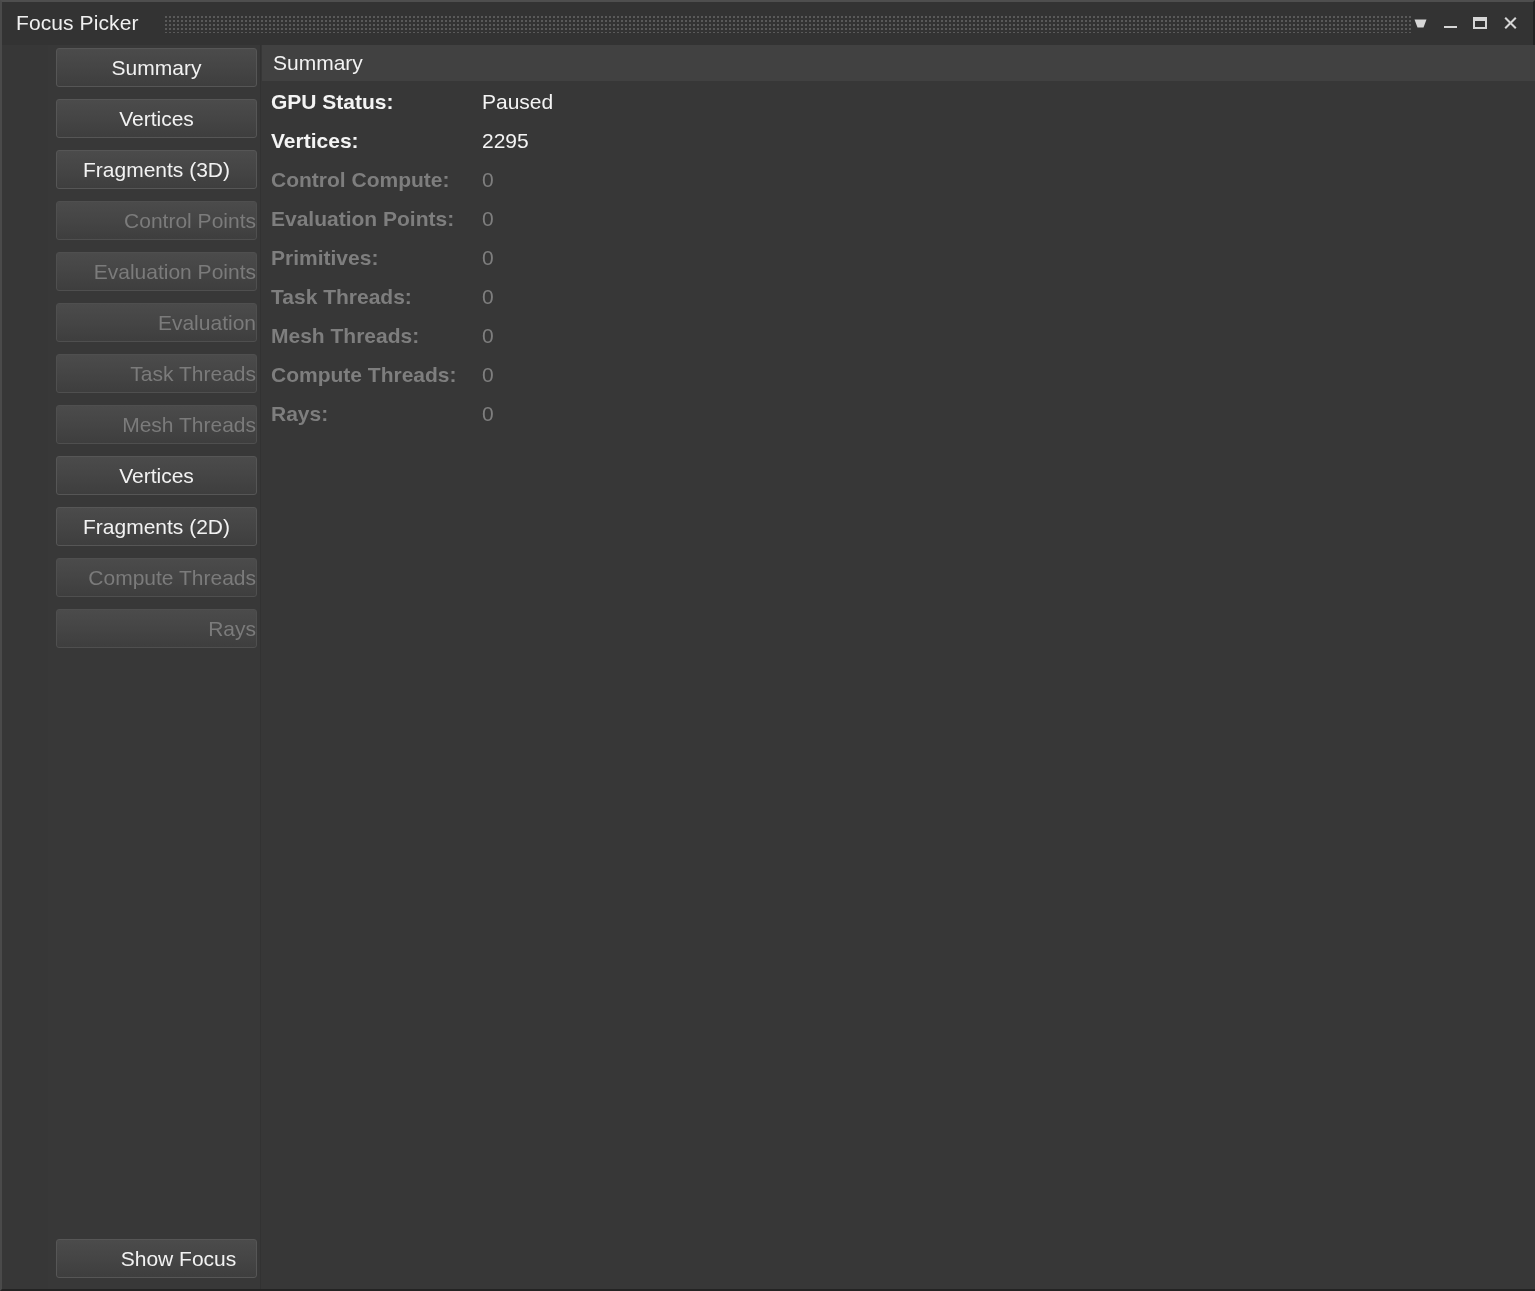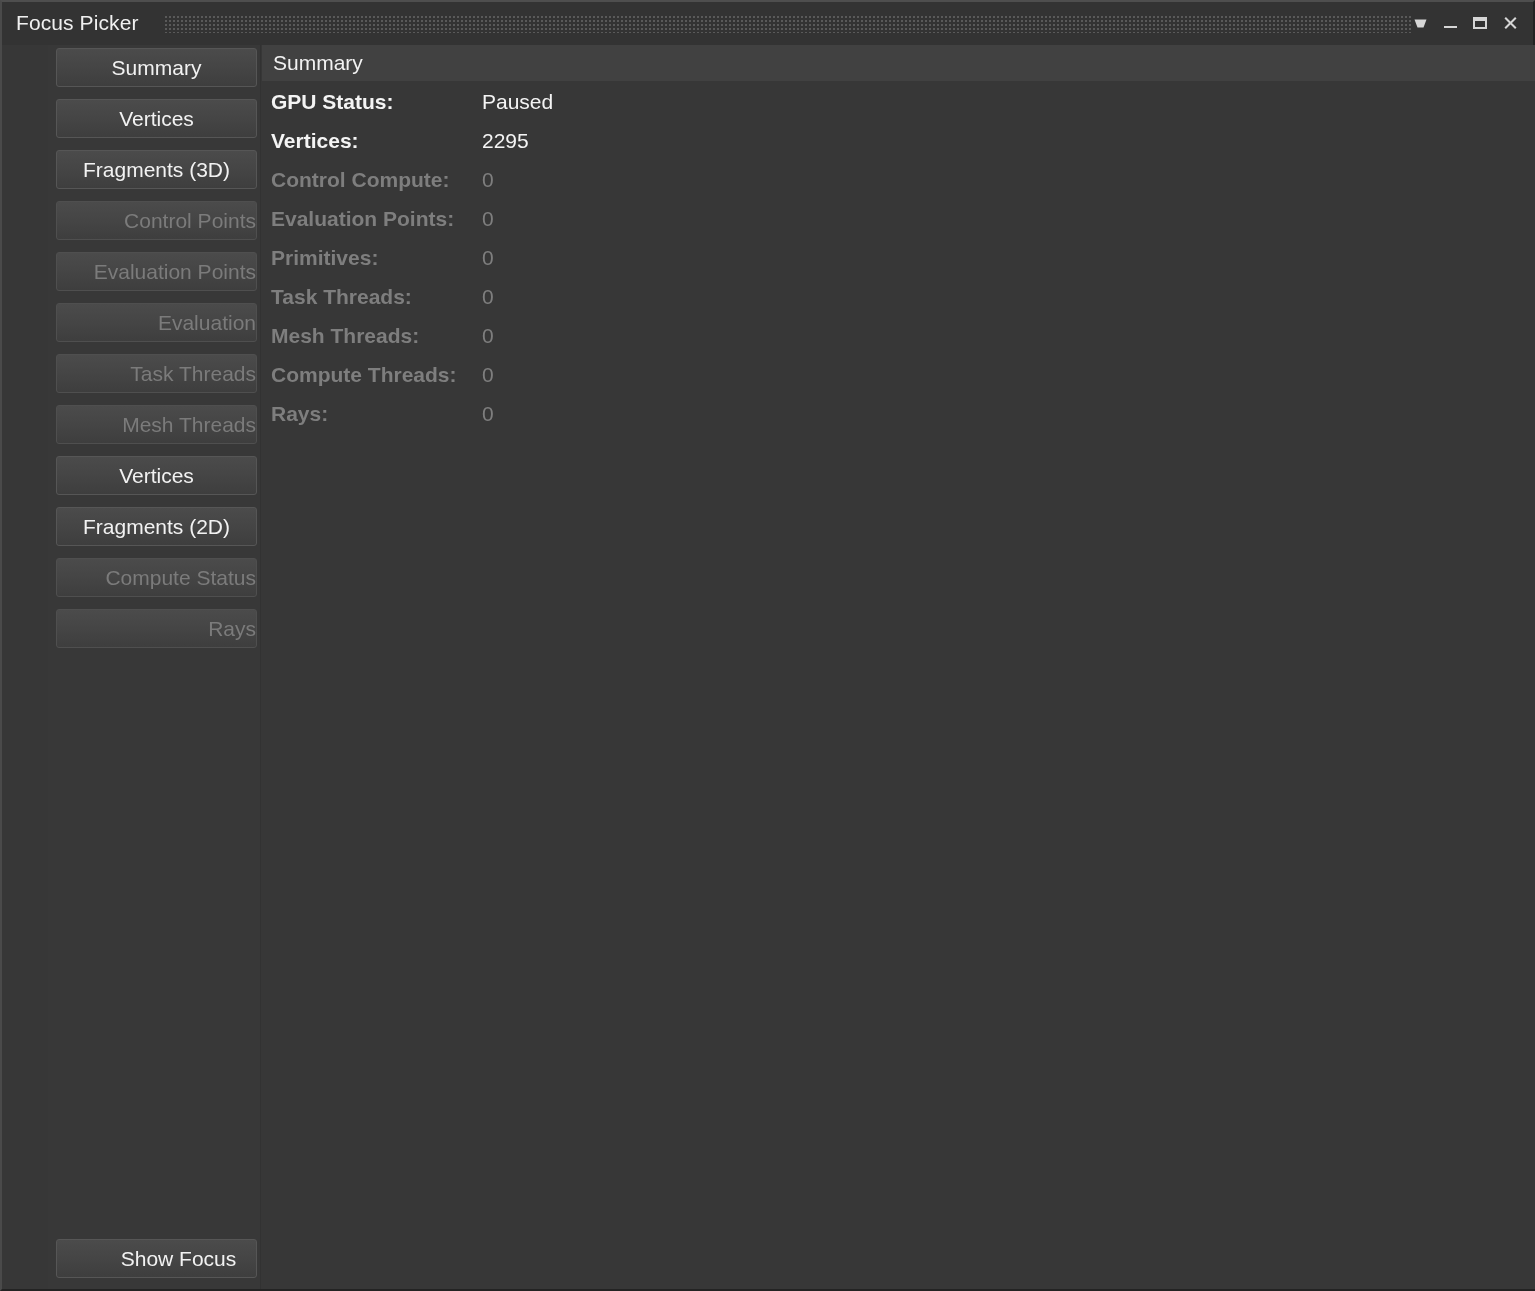--- a/index.html
+++ b/index.html
@@ -260,21 +260,21 @@
           <button class="pbtn">Summary</button>
           <button class="pbtn">Vertices</button>
           <button class="pbtn">Fragments (3D)</button>
           <button class="pbtn disabled" disabled="">Control Points</button>
           <button class="pbtn disabled" disabled="">Evaluation Points</button>
           <button class="pbtn disabled" disabled="">Evaluation</button>
           <button class="pbtn disabled" disabled="">Task Threads</button>
           <button class="pbtn disabled" disabled="">Mesh Threads</button>
           <button class="pbtn">Vertices</button>
           <button class="pbtn">Fragments (2D)</button>
-          <button class="pbtn disabled" disabled="">Compute Status</button>
+          <button class="pbtn disabled" disabled="">Compute Threads</button>
           <button class="pbtn disabled" disabled="">Rays</button>
         </div>
       <div class="bottom-btn-wrap">
         <button class="pbtn" id="show-focus-btn">Show Focus</button>
       </div>
     </div>
 
     <div class="content">
       <div class="section-header">
         <div class="section-header-text">Summary</div>

